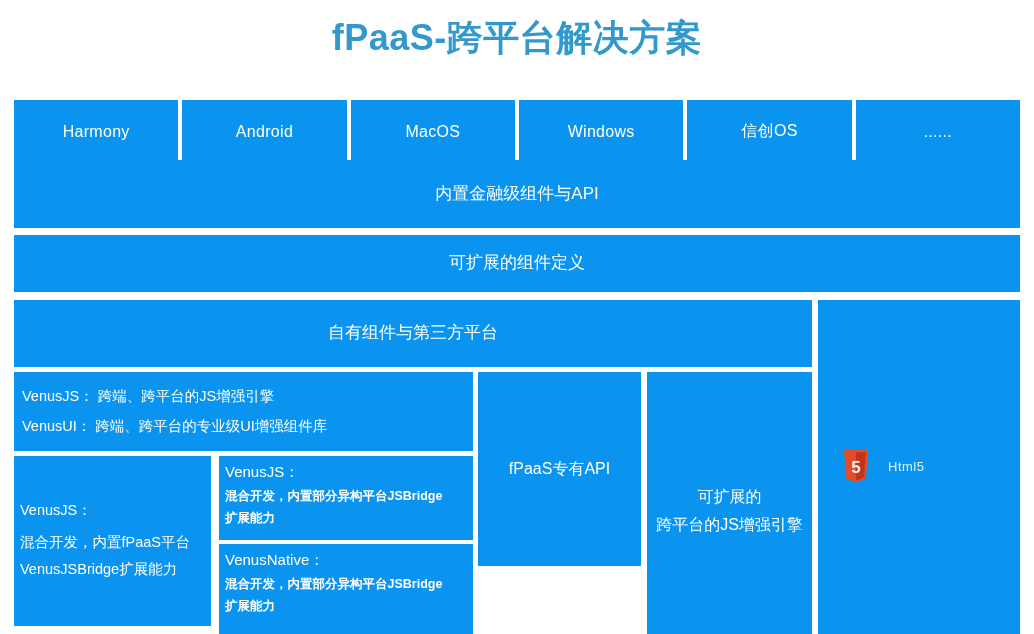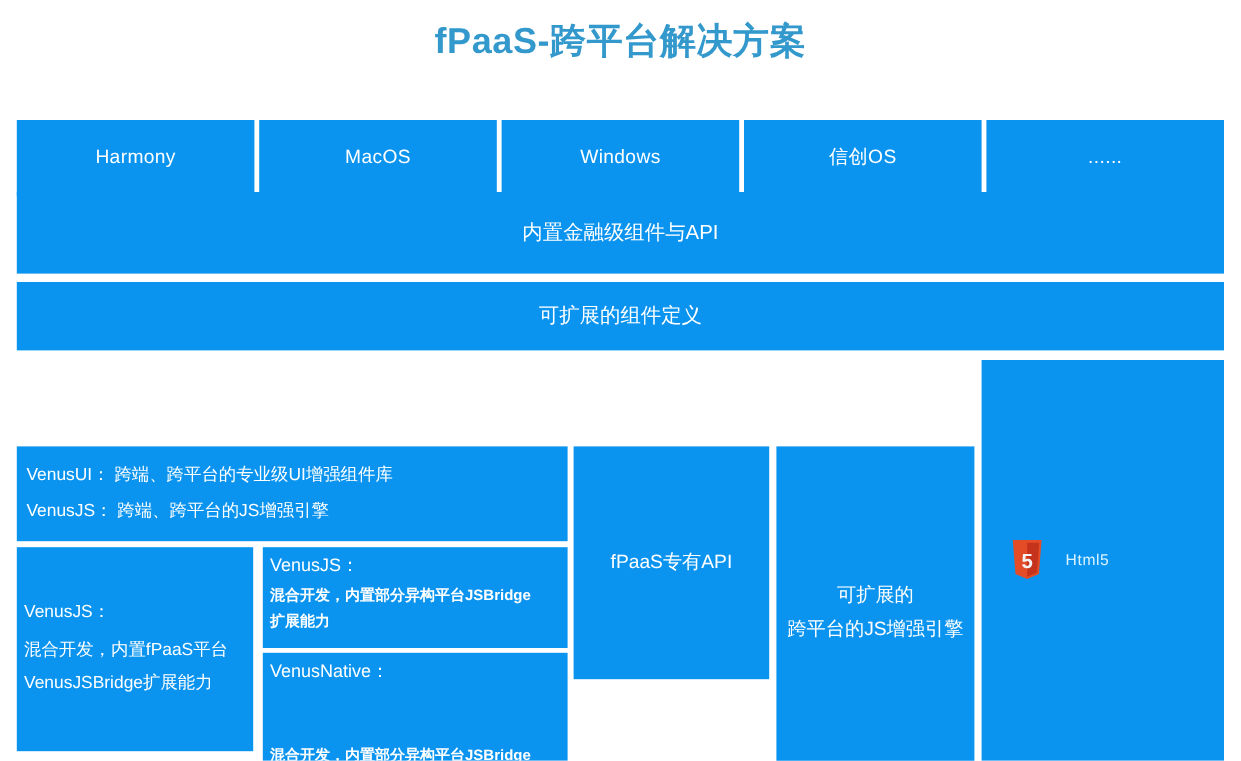--- a/index.html
+++ b/index.html
@@ -23,21 +23,21 @@
     background: #ffffff;
   }
 
   
   .title {
     position: absolute;
     left: 0;
     top: 14px;
     width: 1034px;
     text-align: center;
-    font-size: 30px;
+    font-size: 36px;
     font-weight: 700;
     color: #3399cc;
     letter-spacing: 0.5px;
     white-space: nowrap;
   }
 
   
   .bx {
     position: absolute;
     background: #0a94f0;
@@ -161,21 +161,21 @@
   .stack-cell {
     left: 219px;
     width: 254px;
     flex-direction: column;
     align-items: flex-start;
     justify-content: flex-start;
     padding: 4px 6px 0 6px;
     text-align: left;
   }
   #box-venusjs-mid    { top: 456px; height: 84px; }
-  #box-venusnative    { top: 544px; height: 90px; gap: 45px; }
+  #box-venusnative    { top: 544px; height: 90px; }
   .stack-cell .hd {
     font-size: 15px;
     margin: 2px 0 4px 0;
     white-space: nowrap;
   }
   .stack-cell .bd {
     font-size: 12.5px;
     line-height: 1.75;
     font-weight: bold;
   }
@@ -203,20 +203,23 @@
 
 <div id="stage">
 
   <div class="title">fPaaS-跨平台解决方案</div>
 
   <div class="os-row">
     <div class="os-cell">
       <span>Harmony</span>
     </div>
     <div class="os-cell">
+      <span>Android</span>
+    </div>
+    <div class="os-cell">
       <span>MacOS</span>
     </div>
     <div class="os-cell">
       <span>Windows</span>
     </div>
     <div class="os-cell">
       <span>信创OS</span>
     </div>
     <div class="os-cell">
       <span>......</span>
@@ -224,37 +227,40 @@
   </div>
 
   <div class="bx band" id="band-builtin">
     <span>内置金融级组件与API</span>
   </div>
 
   <div class="bx band" id="band-extend">
     <span>可扩展的组件定义</span>
   </div>
 
+  <div class="bx" id="band-own">
+    <span>自有组件与第三方平台</span>
+  </div>
 
   <div class="bx" id="panel-html5">
     <div class="h5-wrap">
       <span class="h5-shield">
         <svg width="28" height="34" viewBox="0 0 28 34" xmlns="http://www.w3.org/2000/svg">
           <path d="M2 0 L26 0 L23.8 28.4 L14 32.6 L4.2 28.4 Z" fill="#e34c26"></path>
           <path d="M14 2.3 L24 2.3 L22.1 27.2 L14 30.7 Z" fill="#c5331c"></path>
           <text x="14" y="23" text-anchor="middle" font-family="Liberation Sans, sans-serif" font-size="17" font-weight="700" fill="#f4f4f4">5</text>
         </svg>
       </span>
       <span class="h5-label">Html5</span>
     </div>
   </div>
 
   <div class="bx" id="box-venus-lib">
+    <div class="line">VenusJS： 跨端、跨平台的JS增强引擎</div>
     <div class="line">VenusUI： 跨端、跨平台的专业级UI增强组件库</div>
-    <div class="line">VenusJS： 跨端、跨平台的JS增强引擎</div>
   </div>
 
   <div class="bx" id="box-venusjs-left">
     <div class="hd">VenusJS：</div>
     <div class="bd">混合开发，内置fPaaS平台</div>
     <div class="bd">VenusJSBridge扩展能力</div>
   </div>
 
   <div class="bx stack-cell" id="box-venusjs-mid">
     <div class="hd">VenusJS：</div>

